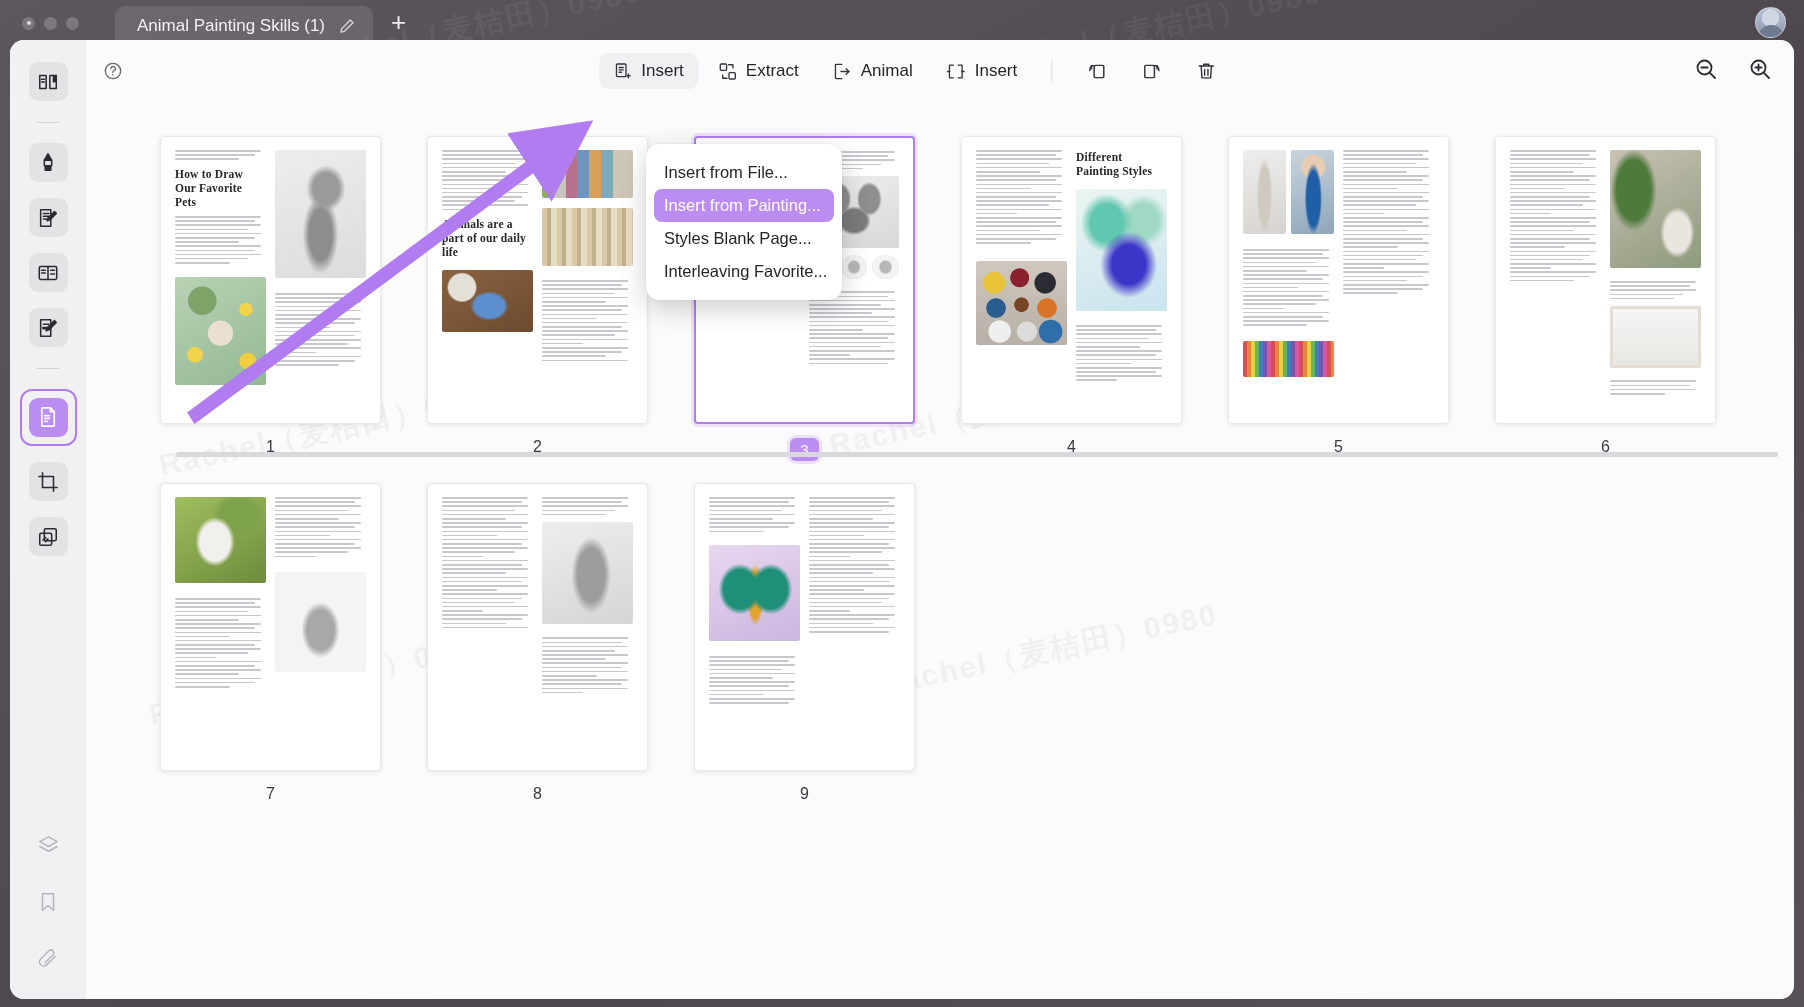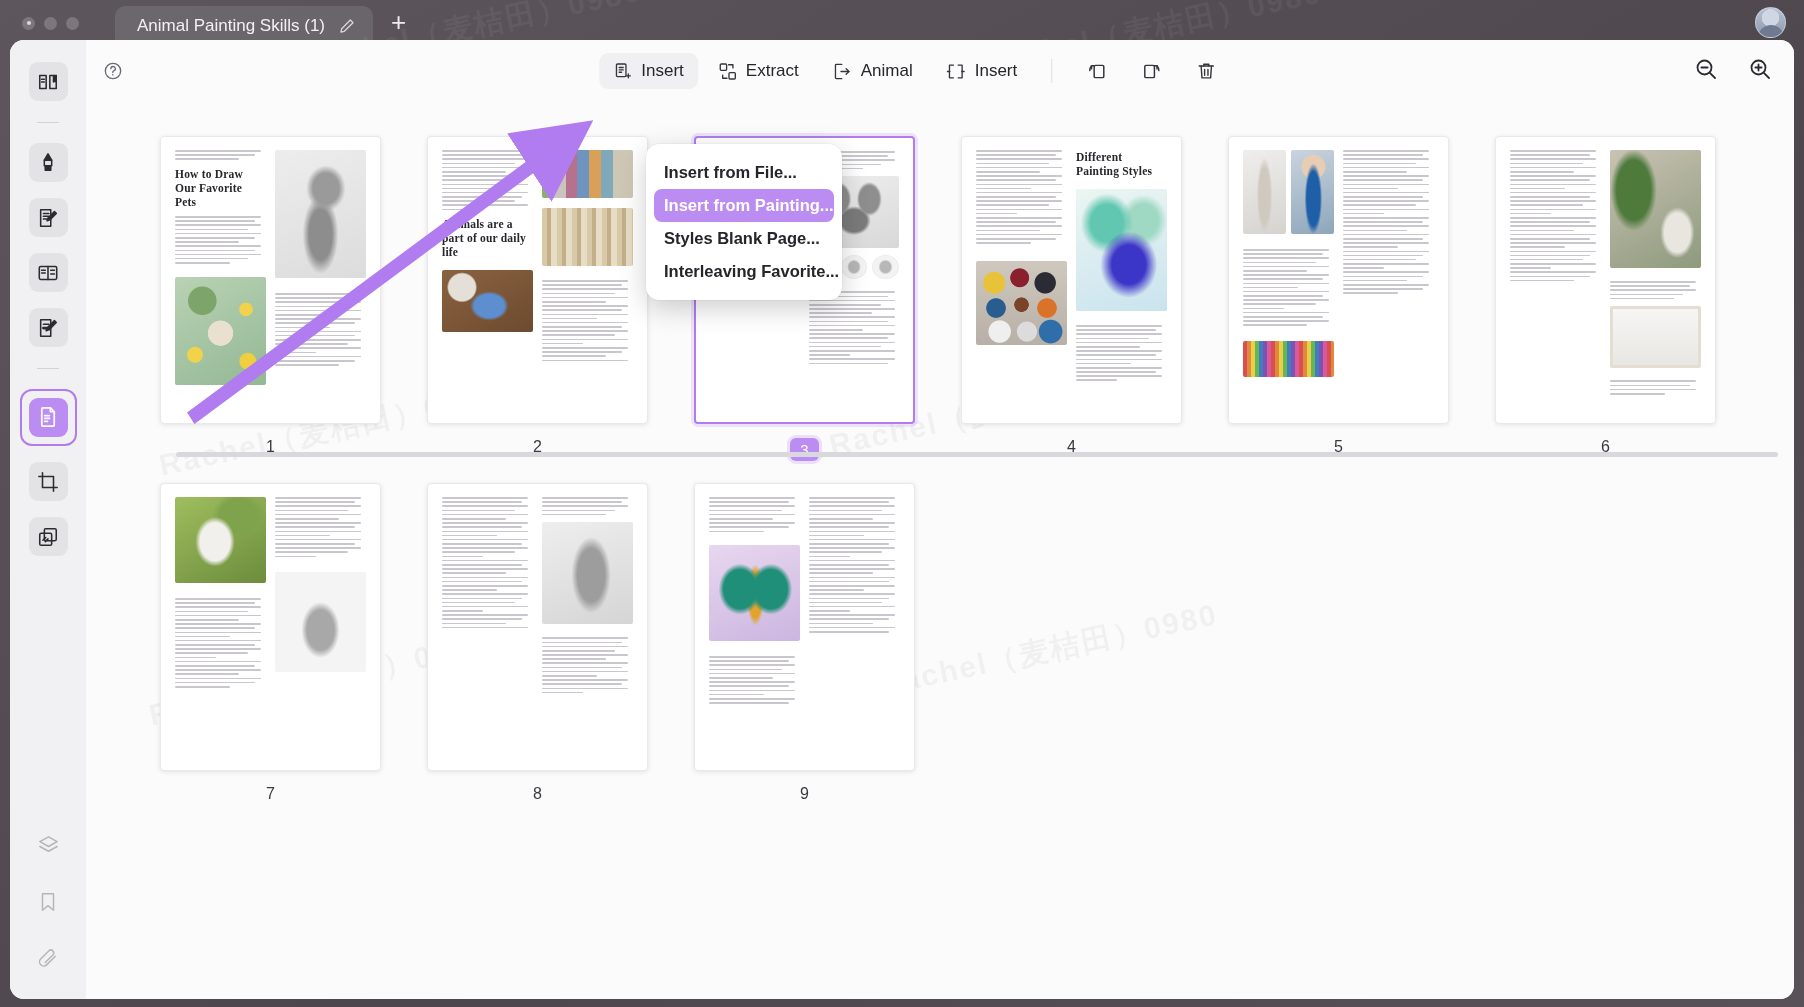--- a/index.html
+++ b/index.html
@@ -273,21 +273,21 @@
 
   
   #menu{
     position:absolute; left:560px; top:104px; width:196px;
     background:#ffffff; border-radius:13px;
     box-shadow:0 8px 28px rgba(0,0,0,.20), 0 0 0 .5px rgba(0,0,0,.06);
     padding:12px 8px; z-index:30;
   }
   .mi{
     height:33px; display:flex; align-items:center; padding:0 10px;
-    font-size:16.5px; color:#25252a; border-radius:8px; white-space:nowrap;font-weight:bold;
+    font-size:16.5px; color:#25252a; border-radius:8px; white-space:nowrap;
   }
   .mi.hl{ background:#bb8cf2; color:#ffffff; }
 
   
   #hscroll{
     position:absolute; left:90px; right:16px; bottom:640px; height:5px;
     background:#d9d8dc; border-radius:3px;
   }
 </style>
 </head>

